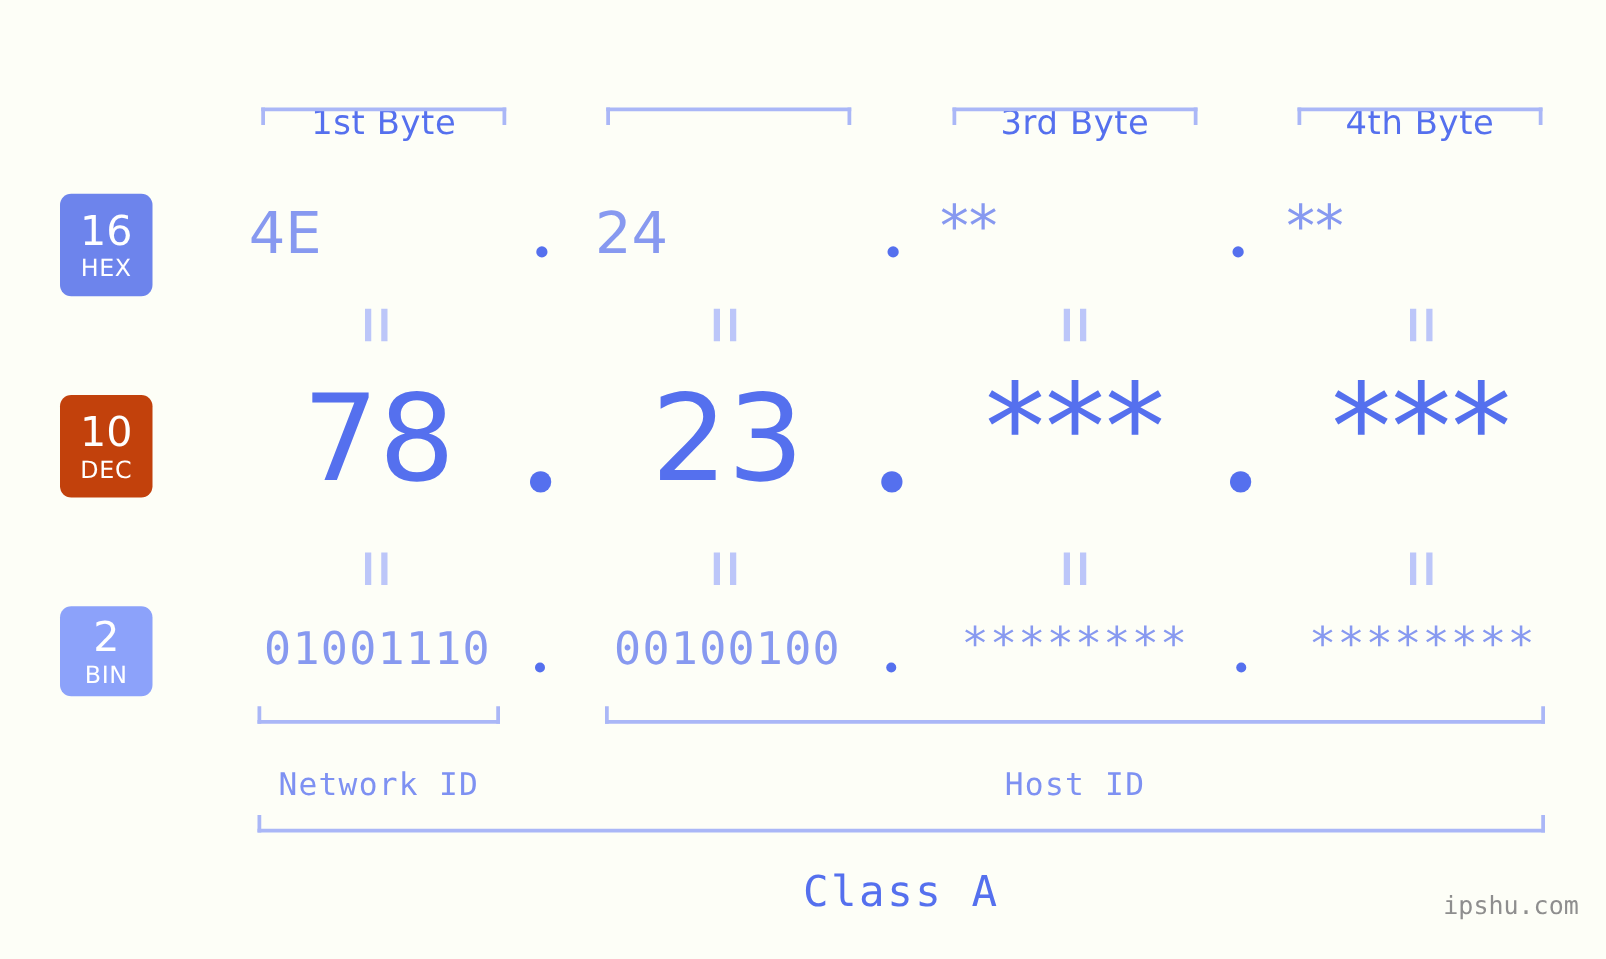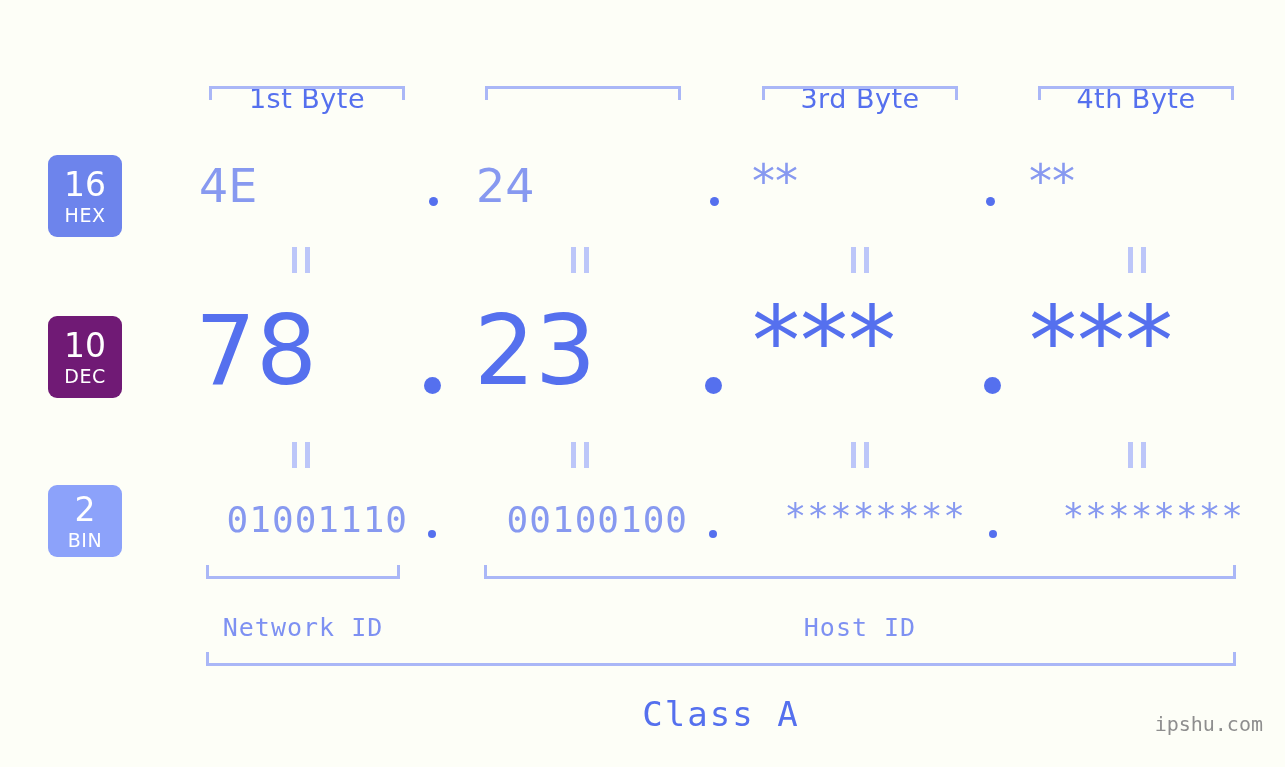--- a/index.html
+++ b/index.html
@@ -67,21 +67,21 @@
     font-weight: 400;
     letter-spacing: 0px;
   }
   .badge .nm {
     font-size: 19px;
     font-weight: 400;
     margin-top: 5px;
     letter-spacing: 0.5px;
   }
   #badge-hex { background: #6d84ec; height: 82px; top: 155px; left: 48px; }
-  #badge-dec { background: #701a75; height: 82px; top: 316px; left: 48px; }
+  #badge-dec { background: #c2410c; height: 82px; top: 316px; left: 48px; }
   #badge-bin { background: #8ca2fa; height: 72px; top: 485px; left: 48px; }
 
   
   .hex-val {
     font-family: "DejaVu Sans", sans-serif;
     font-size: 46px;
     color: #8799f0;
     white-space: nowrap;
     line-height: 1;
   }
@@ -89,36 +89,37 @@
     width: 9px; height: 9px;
     border-radius: 50%;
     background: #5570ee;
   }
 
   
   .dec-val {
     font-family: "DejaVu Sans", sans-serif;
     font-size: 96px;
     color: #5570ee;
+    text-align: center;
     white-space: nowrap;
     line-height: 1;
     font-weight: 400;
   }
   .dec-dot {
     width: 17px; height: 17px;
     border-radius: 50%;
     background: #5570ee;
   }
 
   
   .bin-val {
     font-family: "DejaVu Sans Mono", monospace;
     font-size: 36px;
     color: #8799f0;
-    text-align: right;
+    text-align: center;
     white-space: nowrap;
     line-height: 1;
     letter-spacing: 1px;
   }
   .bin-dot {
     width: 8px; height: 8px;
     border-radius: 50%;
     background: #5570ee;
   }
 

